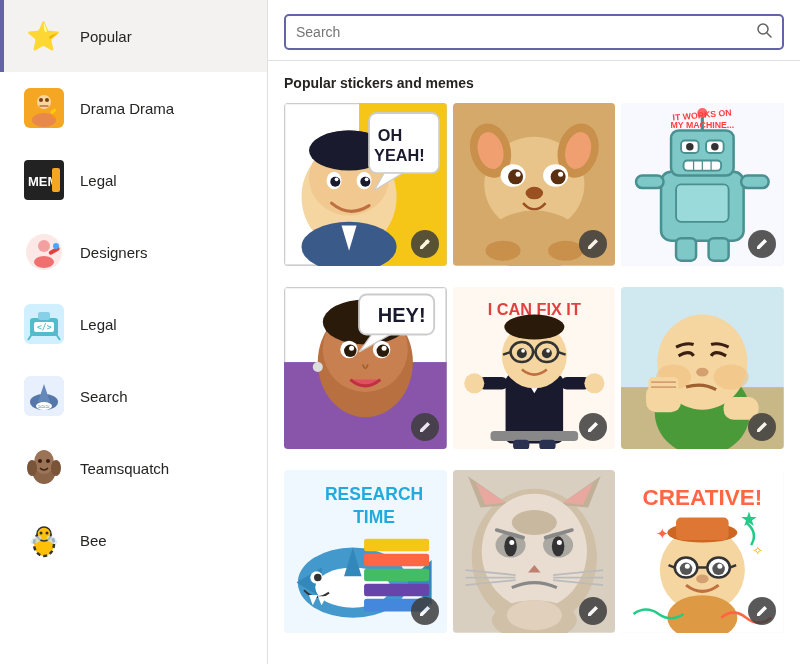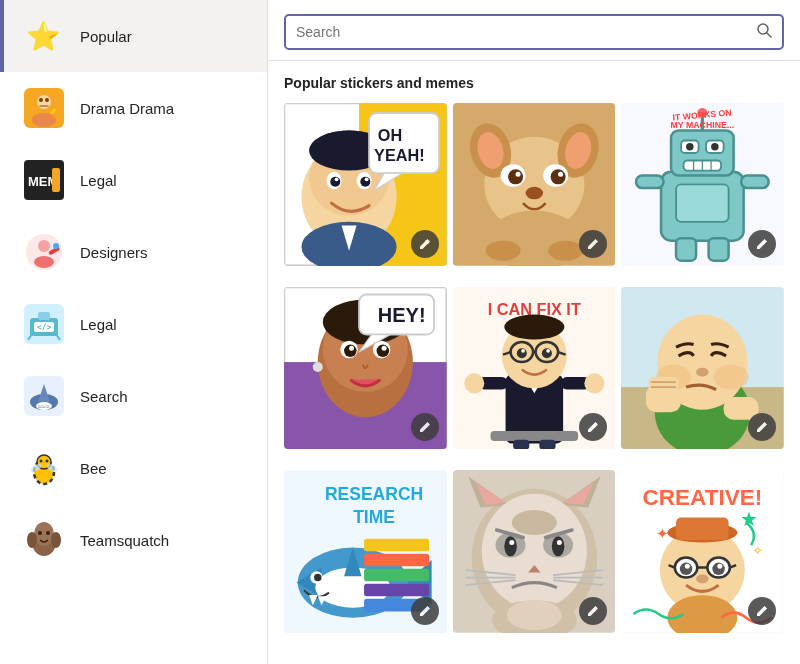--- a/index.html
+++ b/index.html
@@ -233,46 +233,46 @@
         <text x="14" y="33" font-size="7" fill="#5577aa" font-family="Arial">≈≈≈</text>
       </svg>
     </div>
     <span class="sidebar-label">Search</span>
   </div>
 
 
   <div class="sidebar-item">
     <div class="sidebar-icon">
       <svg width="40" height="40" viewBox="0 0 40 40">
+        <ellipse cx="20" cy="22" rx="12" ry="14" fill="#8b6347"></ellipse>
+        <ellipse cx="20" cy="14" rx="10" ry="12" fill="#9b7357"></ellipse>
+        <circle cx="16" cy="13" r="2" fill="#3d2010"></circle>
+        <circle cx="24" cy="13" r="2" fill="#3d2010"></circle>
+        <path d="M16 20 Q20 24 24 20" stroke="#3d2010" stroke-width="1.5" fill="none"></path>
+
+        <ellipse cx="8" cy="20" rx="5" ry="8" fill="#7a5438"></ellipse>
+        <ellipse cx="32" cy="20" rx="5" ry="8" fill="#7a5438"></ellipse>
+      </svg>
+    </div>
+    <span class="sidebar-label">Teamsquatch</span>
+  </div>
+
+  <div class="sidebar-item">
+    <div class="sidebar-icon">
+      <svg width="40" height="40" viewBox="0 0 40 40">
         <ellipse cx="20" cy="24" rx="10" ry="12" fill="#ffc107"></ellipse>
         <ellipse cx="20" cy="24" rx="10" ry="12" fill="none" stroke="#333" stroke-width="2.5" stroke-dasharray="4,3"></ellipse>
         <circle cx="20" cy="14" r="7" fill="#ffc107" stroke="#333" stroke-width="1.5"></circle>
         <ellipse cx="12" cy="20" rx="6" ry="3" fill="rgba(200,230,255,0.7)" transform="rotate(-30 12 20)"></ellipse>
         <ellipse cx="28" cy="20" rx="6" ry="3" fill="rgba(200,230,255,0.7)" transform="rotate(30 28 20)"></ellipse>
         <circle cx="17" cy="13" r="1.5" fill="#333"></circle>
         <circle cx="23" cy="13" r="1.5" fill="#333"></circle>
       </svg>
     </div>
     <span class="sidebar-label">Bee</span>
-  </div>
-
-  <div class="sidebar-item">
-    <div class="sidebar-icon">
-      <svg width="40" height="40" viewBox="0 0 40 40">
-        <ellipse cx="20" cy="22" rx="12" ry="14" fill="#8b6347"></ellipse>
-        <ellipse cx="20" cy="14" rx="10" ry="12" fill="#9b7357"></ellipse>
-        <circle cx="16" cy="13" r="2" fill="#3d2010"></circle>
-        <circle cx="24" cy="13" r="2" fill="#3d2010"></circle>
-        <path d="M16 20 Q20 24 24 20" stroke="#3d2010" stroke-width="1.5" fill="none"></path>
-
-        <ellipse cx="8" cy="20" rx="5" ry="8" fill="#7a5438"></ellipse>
-        <ellipse cx="32" cy="20" rx="5" ry="8" fill="#7a5438"></ellipse>
-      </svg>
-    </div>
-    <span class="sidebar-label">Teamsquatch</span>
   </div>
 
   <div class="sidebar-item">
     <div class="sidebar-icon">
       
     </div>
 
   </div>
 </div>
 

